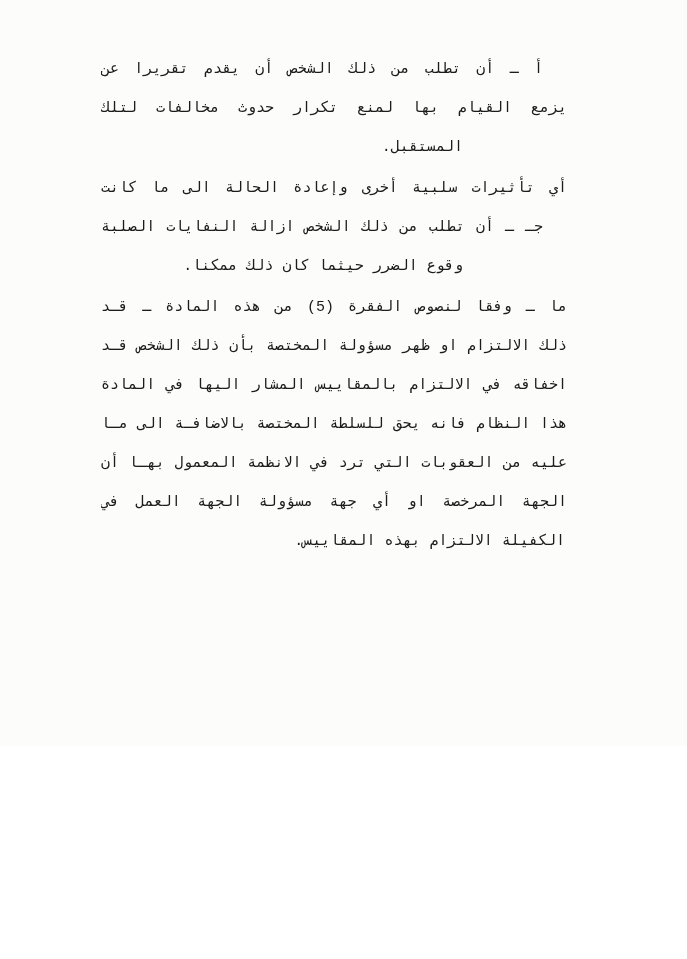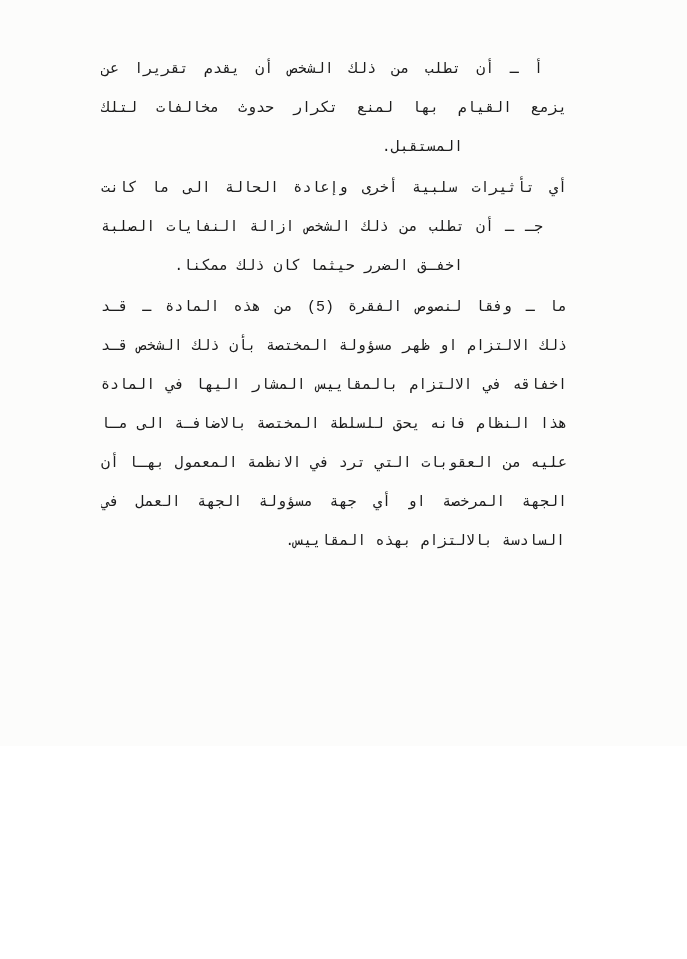--- a/index.html
+++ b/index.html
@@ -78,27 +78,27 @@
 <div class="page">
   <div class="text-block" id="text-block">
       <div class="para lettered">
         <div class="line first">أ ـ أن تطلب من ذلك الشخص أن يقدم تقريرا عن الخطوات الـتي</div>
         <div class="line">يزمع القيام بها لمنع تكرار حدوث مخالفات لتلك المقـاييس في</div>
         <div class="line last">المستقبل.</div>
       </div>
       <div class="para lettered">
         <div class="line">أي تأثيرات سلبية أخرى وإعادة الحالة الى ما كانت عليـه قبـل</div>
         <div class="line first">جـ ـ أن تطلب من ذلك الشخص ازالة النفايات الصلبة والسـائلة او</div>
-        <div class="line last">اخفـق الضرر حيثما كان ذلك ممكنا.</div>
+        <div class="line last">وقوع الضرر حيثما كان ذلك ممكنا.</div>
       </div>
       <div class="para numbered">
         <div class="line">ما ـ وفقا لنصوص الفقرة (5) من هذه المادة ـ قـد اخفـق في تحقيـق</div>
         <div class="line">ذلك الالتزام او ظهر مسؤولة المختصة بأن ذلك الشخص قـد تكـرر</div>
         <div class="line">اخفاقه في الالتزام بالمقاييس المشار اليها في المادة السادسة عشرة مـن</div>
         <div class="line">هذا النظام فانه يحق للسلطة المختصة بالاضافـة الى مـا يمكـن تطبيقـه</div>
         <div class="line">عليه من العقوبات التي ترد في الانظمة المعمول بهـا أن تطلـب مـن</div>
         <div class="line">الجهة المرخصة او أي جهة مسؤولة الجهة العمل في المشروع الـذي</div>
-        <div class="line last">السادسة بالالتزام بهذه المقاييس.</div>
+        <div class="line last">الكفيلة الالتزام بهذه المقاييس.</div>
       </div>
     </div>
   <div class="page-number">١٨</div>
   <div class="scan-speck"></div>
 </div>
 
 </body></html>

